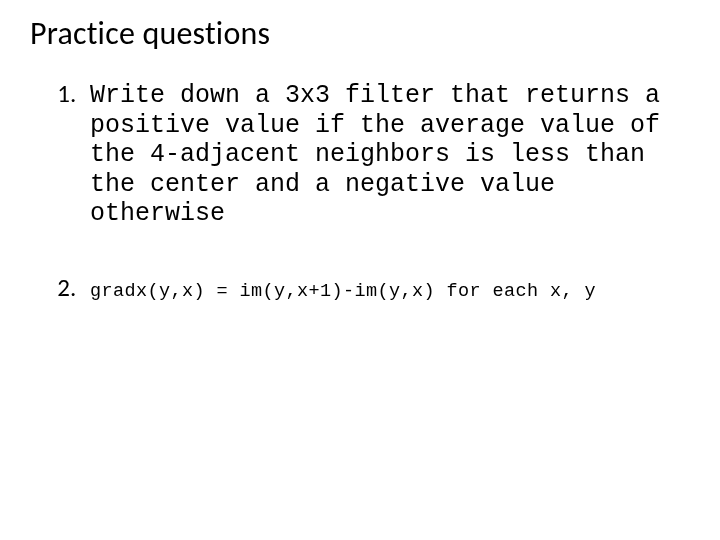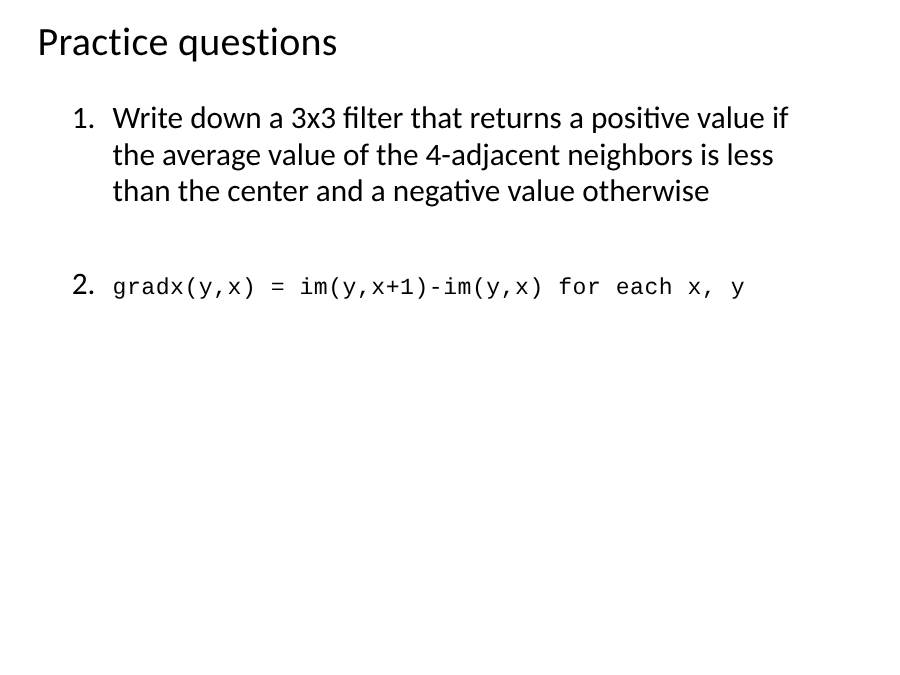--- a/index.html
+++ b/index.html
@@ -33,20 +33,21 @@
     font-size: 25px;
     line-height: 1.18;
     margin-bottom: 44px;
     padding-left: 8px;
   }
   ol.questions > li::marker {
     font-size: 25px;
   }
   .q-body {
     display: block;
+    font-family: Liberation Mono, monospace;
   }
   .code-line {
     font-family: "Courier New", Courier, monospace;
     font-size: 18.5px;
     margin-top: 10px;
     letter-spacing: 0.4px;
     white-space: nowrap;
   }
 </style>
 </head>

